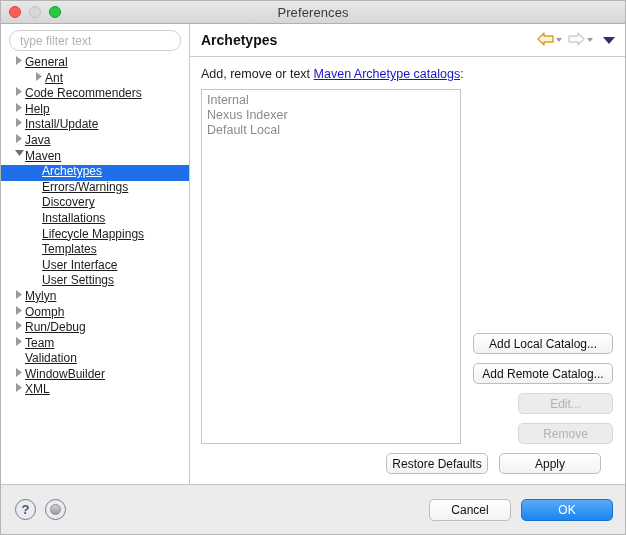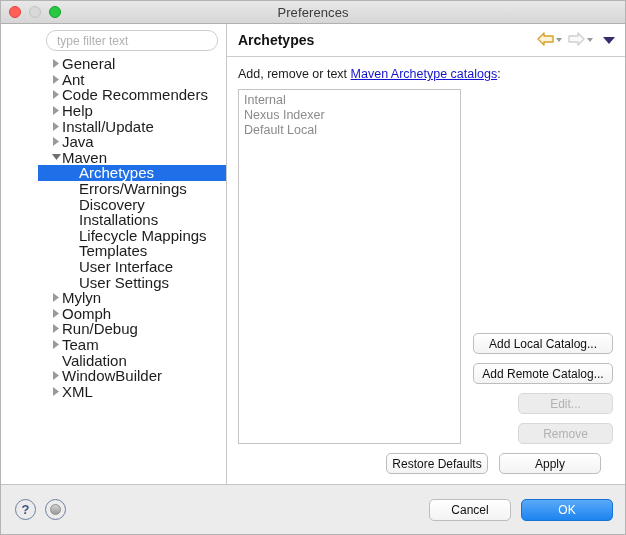--- a/index.html
+++ b/index.html
@@ -75,21 +75,20 @@
   
   .sidebar {
     width: 188px;
     flex: 0 0 188px;
     background: #ffffff;
     border-right: 1px solid #c8c8c8;
     display: flex;
     flex-direction: column;
     position: relative;
     min-height: 0;
-    padding-left: 37px;
   }
   .filter-wrap {
     padding: 6px 8px 4px 8px;
   }
   .filter-input {
     width: 100%;
     box-sizing: border-box;
     height: 21px;
     border: 1px solid #cfcfcf;
     border-radius: 10px;
@@ -103,25 +102,26 @@
   .filter-input::placeholder { color: #b1b1b1; }
 
   .tree {
     flex: 1 1 auto;
     overflow: hidden;
     padding-top: 1px;
   }
   .tree-row {
     height: 15.6px;
     display: flex;
-    align-items: center;
-    font-size: 15px;
+    align-items: flex-start;
+    font-size: 12px;
     color: #1c1c1c;
     white-space: nowrap;
     padding-right: 4px;
+    text-decoration: underline;
   }
   .tree-row.selected {
     background: #1e6fe8;
     color: #ffffff;
     width: 176px;
   }
   .twisty {
     width: 11px;
     flex: 0 0 11px;
     display: flex;
@@ -328,21 +328,21 @@
       </div>
       <div class="tree" id="tree">
           <div class="tree-row" style="padding-left: 13px;">
             <span class="twisty">
               <svg width="7" height="9" viewBox="0 0 7 9">
                 <path d="M0 0 L6 4.5 L0 9 Z" fill="#9a9a9a"></path>
               </svg>
             </span>
             <span class="tree-label">General</span>
           </div>
-          <div class="tree-row" style="padding-left: 13px;">
+          <div class="tree-row" style="padding-left: 13px; margin-left: 20px;">
             <span class="twisty">
               <svg width="7" height="9" viewBox="0 0 7 9">
                 <path d="M0 0 L6 4.5 L0 9 Z" fill="#9a9a9a"></path>
               </svg>
             </span>
             <span class="tree-label">Ant</span>
           </div>
           <div class="tree-row" style="padding-left: 13px;">
             <span class="twisty">
               <svg width="7" height="9" viewBox="0 0 7 9">

